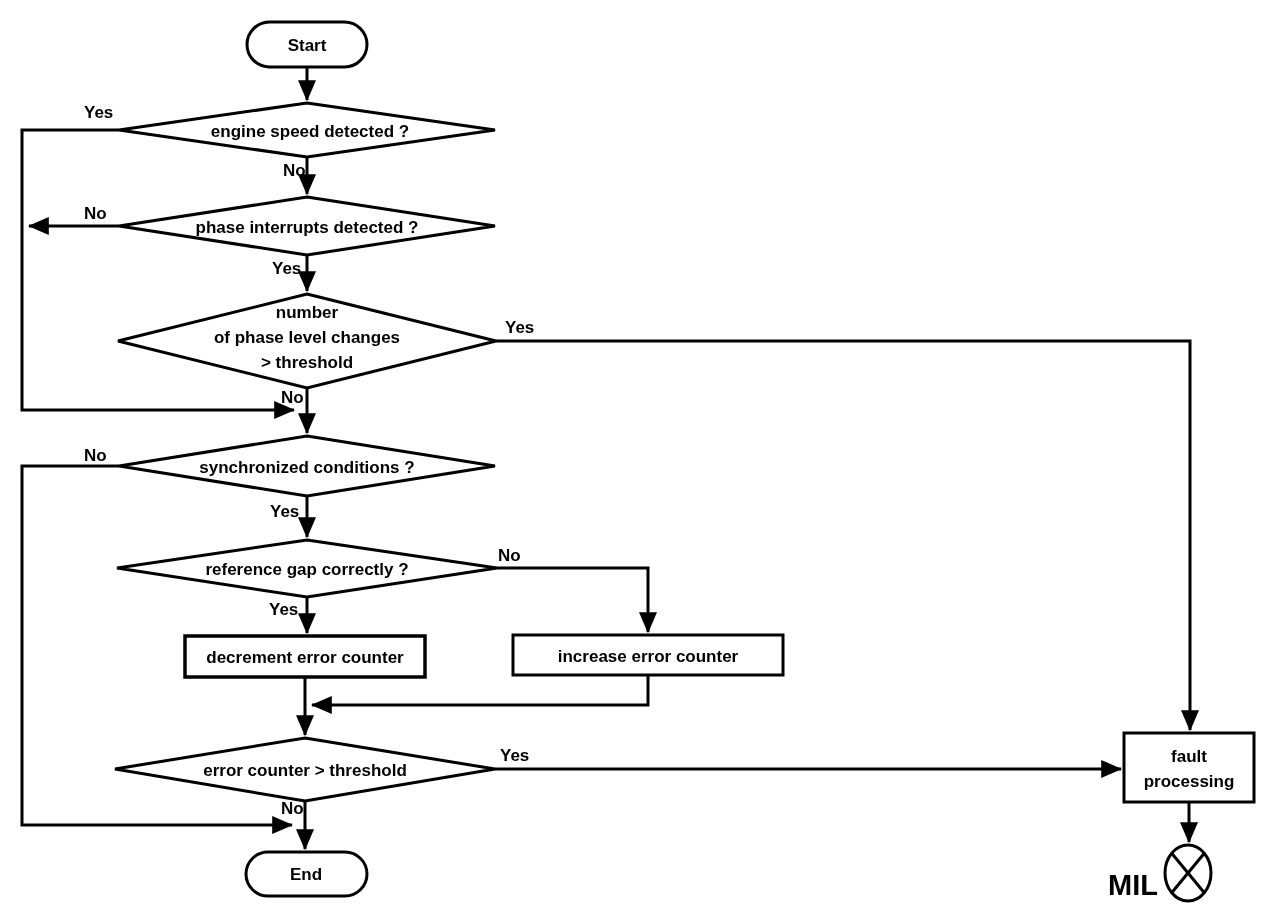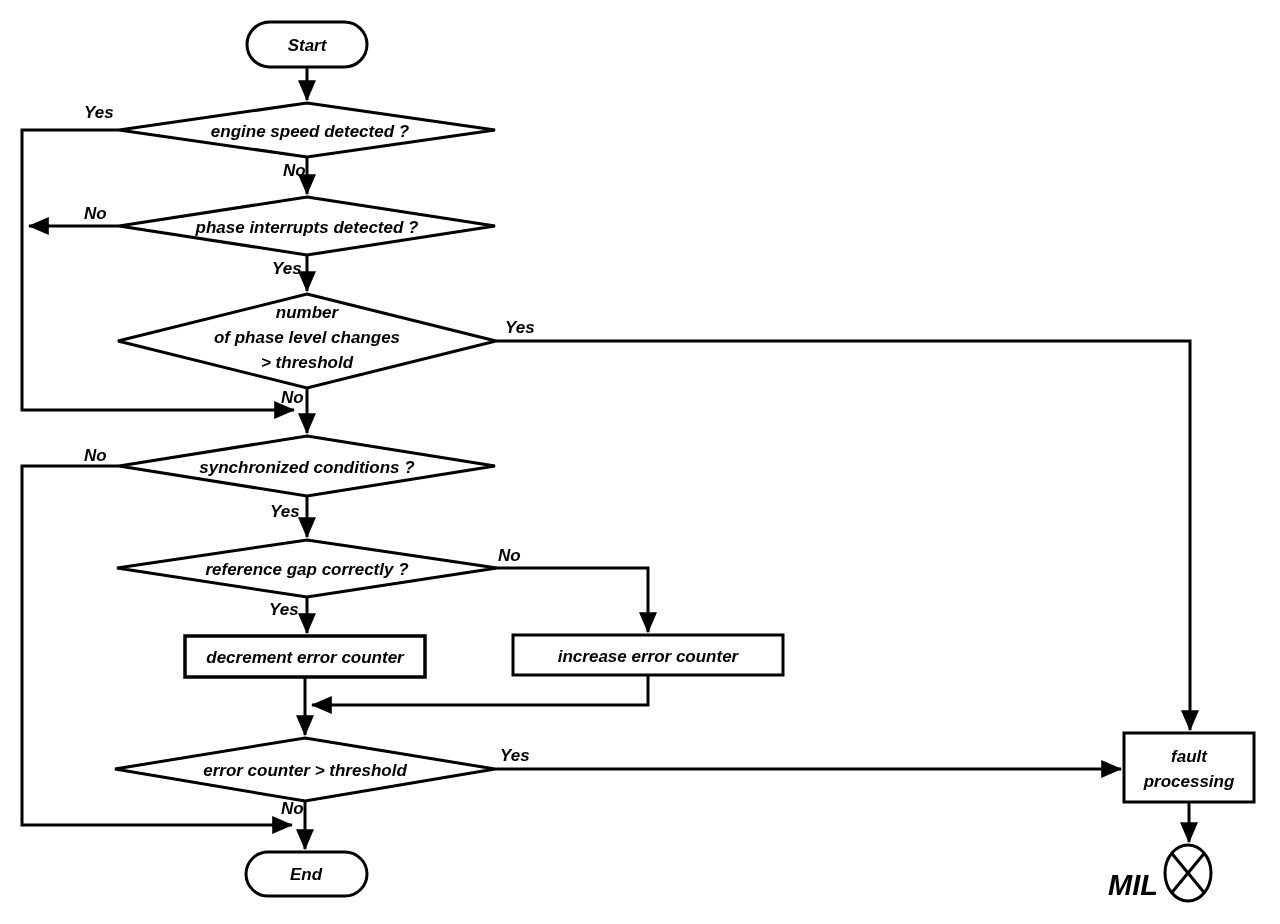--- a/index.html
+++ b/index.html
@@ -5,21 +5,20 @@
   html, body {
     margin: 0;
     padding: 0;
     background: var(--bg, #ffffff);
   }
   .canvas {
     position: relative;
     width: 1280px;
     height: 924px;
     background: var(--bg, #ffffff);
-    font-style: italic;
   }
   svg { display: block; }
   .flow {
     fill: none;
     stroke: var(--stroke, #000000);
     stroke-width: 3;
   }
   .shape {
     fill: var(--bg, #ffffff);
     stroke: var(--stroke, #000000);

